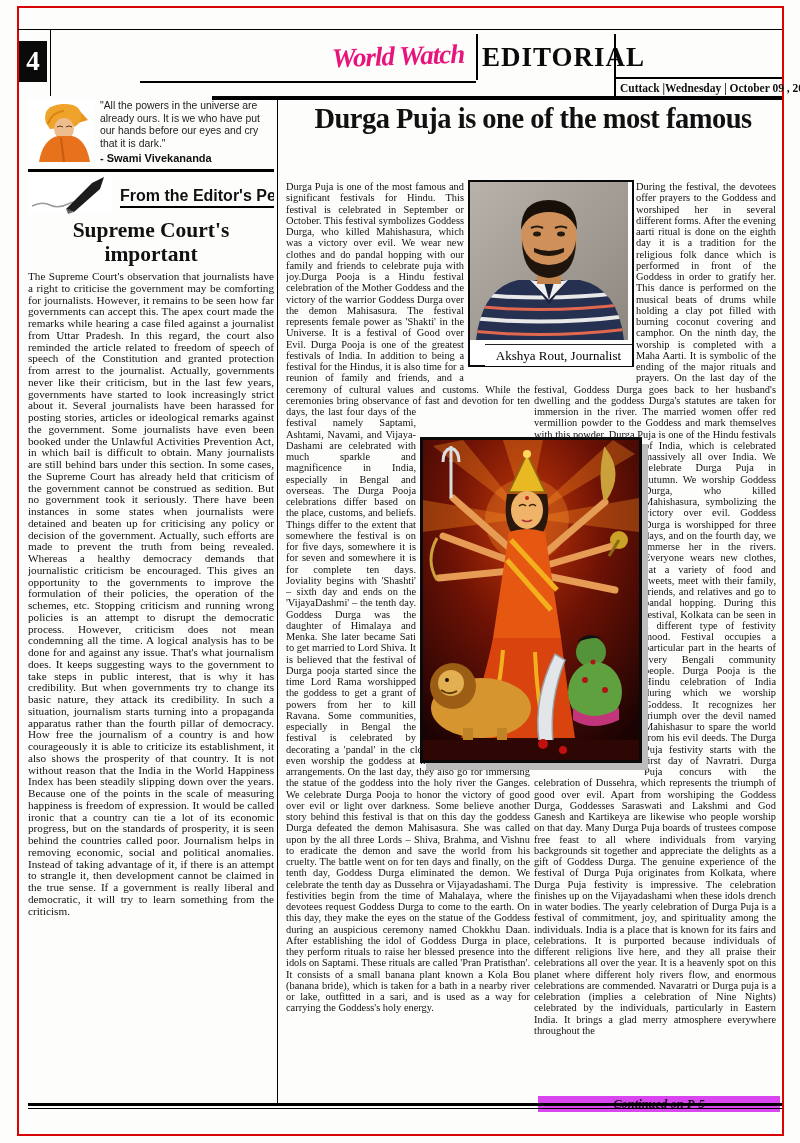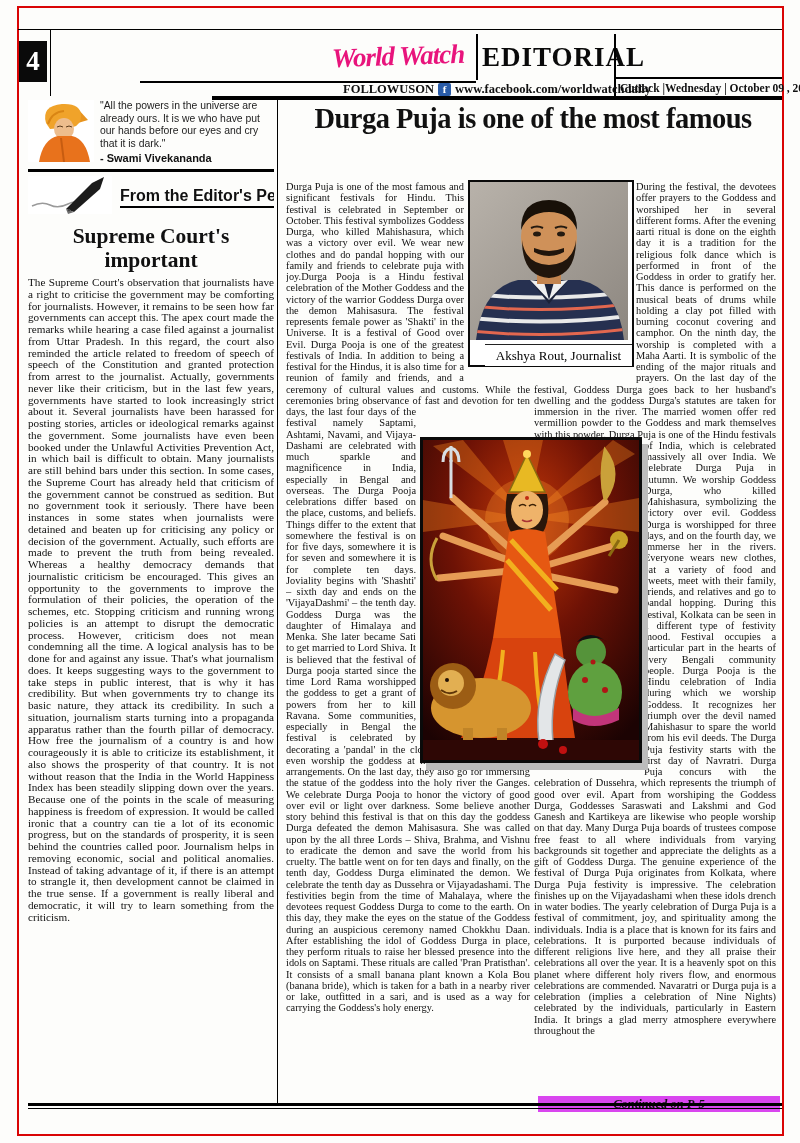--- a/index.html
+++ b/index.html
@@ -32,21 +32,21 @@
 
   
   .leftcol{left:28px;top:100px;width:246px;height:1003px;overflow:hidden;}
   .viv-row{display:flex;gap:6px;}
   .viv-quote{font:10.4px/12.6px "Liberation Sans",sans-serif;color:#222;}
   .viv-author{font:bold 11px/14px "Liberation Sans",sans-serif;text-align:left;padding-right:14px;margin-top:1px;}
   .rule1{border-top:3px solid #000;margin-top:3px;}
   .pen-row{display:flex;align-items:center;gap:8px;margin-top:4px;}
   .pen-head{font:bold 16px/18px "Liberation Sans",sans-serif;border-bottom:2px solid #000;
             padding-bottom:1px;white-space:nowrap;}
-  .left-headline{margin-top:6px;text-align:center;font:bold 21.5px/24px "Liberation Serif",serif;}
+  .left-headline{text-align:center;font:bold 21.5px/24px "Liberation Serif",serif;}
   .left-body{margin-top:5px;text-align:justify;font:11.2px/11.75px "Liberation Serif",serif;
              word-spacing:0.2px;height:834px;overflow:hidden;}
 
   .vdivider{left:277px;top:100px;width:1px;height:1003px;background:#000;}
 
   
   .main{left:286px;top:100px;width:494px;height:1006px;}
   .main-headline{position:absolute;left:0;top:2px;width:494px;text-align:center;
                  font:bold 28.5px/34px "Liberation Serif",serif;letter-spacing:-0.5px;}
   .col{position:absolute;top:81px;height:921px;overflow:hidden;text-align:justify;
@@ -85,25 +85,20 @@
   <div class="abs topline" style="left:18px;top:29px;width:764px;height:1px;"></div>
   <div class="abs four-box">4</div>
   <div class="abs hdr-vline" style="left:50px;top:30px;height:66px;"></div>
   <div class="abs masthead">World Watch</div>
   <div class="abs mast-underline"></div>
   <div class="abs ed-bar" style="left:476px;top:34px;height:46px;"></div>
   <div class="abs editorial">EDITORIAL</div>
   <div class="abs ed-bar" style="left:614px;top:34px;height:62px;"></div>
   <div class="abs date-line"></div>
   <div class="abs dateline">Cuttack |Wednesday | October 09 , 2024</div>
-  <div class="abs follow-row">
-    <span>FOLLOWUSON</span>
-    <span class="fb-icon">f</span>
-    <span>www.facebook.com/worldwatchdaily</span>
-  </div>
   <div class="abs thick-bar"></div>
 
   <div class="abs leftcol">
     <div class="viv-row">
       <span>
         <svg width="66" height="62" viewBox="0 0 66 62">
           <rect width="66" height="62" fill="#ffffff"></rect>
           <path d="M50 9 L60 20 L50 23 Z" fill="#e8941f"></path>
           <path d="M18 23 Q13 6 34 4 Q53 3 53 16 Q53 25 45 27 L22 29 Z" fill="#f0a32a"></path>
           <path d="M20 24 Q24 12 36 11" stroke="#d98514" stroke-width="2" fill="none"></path>

